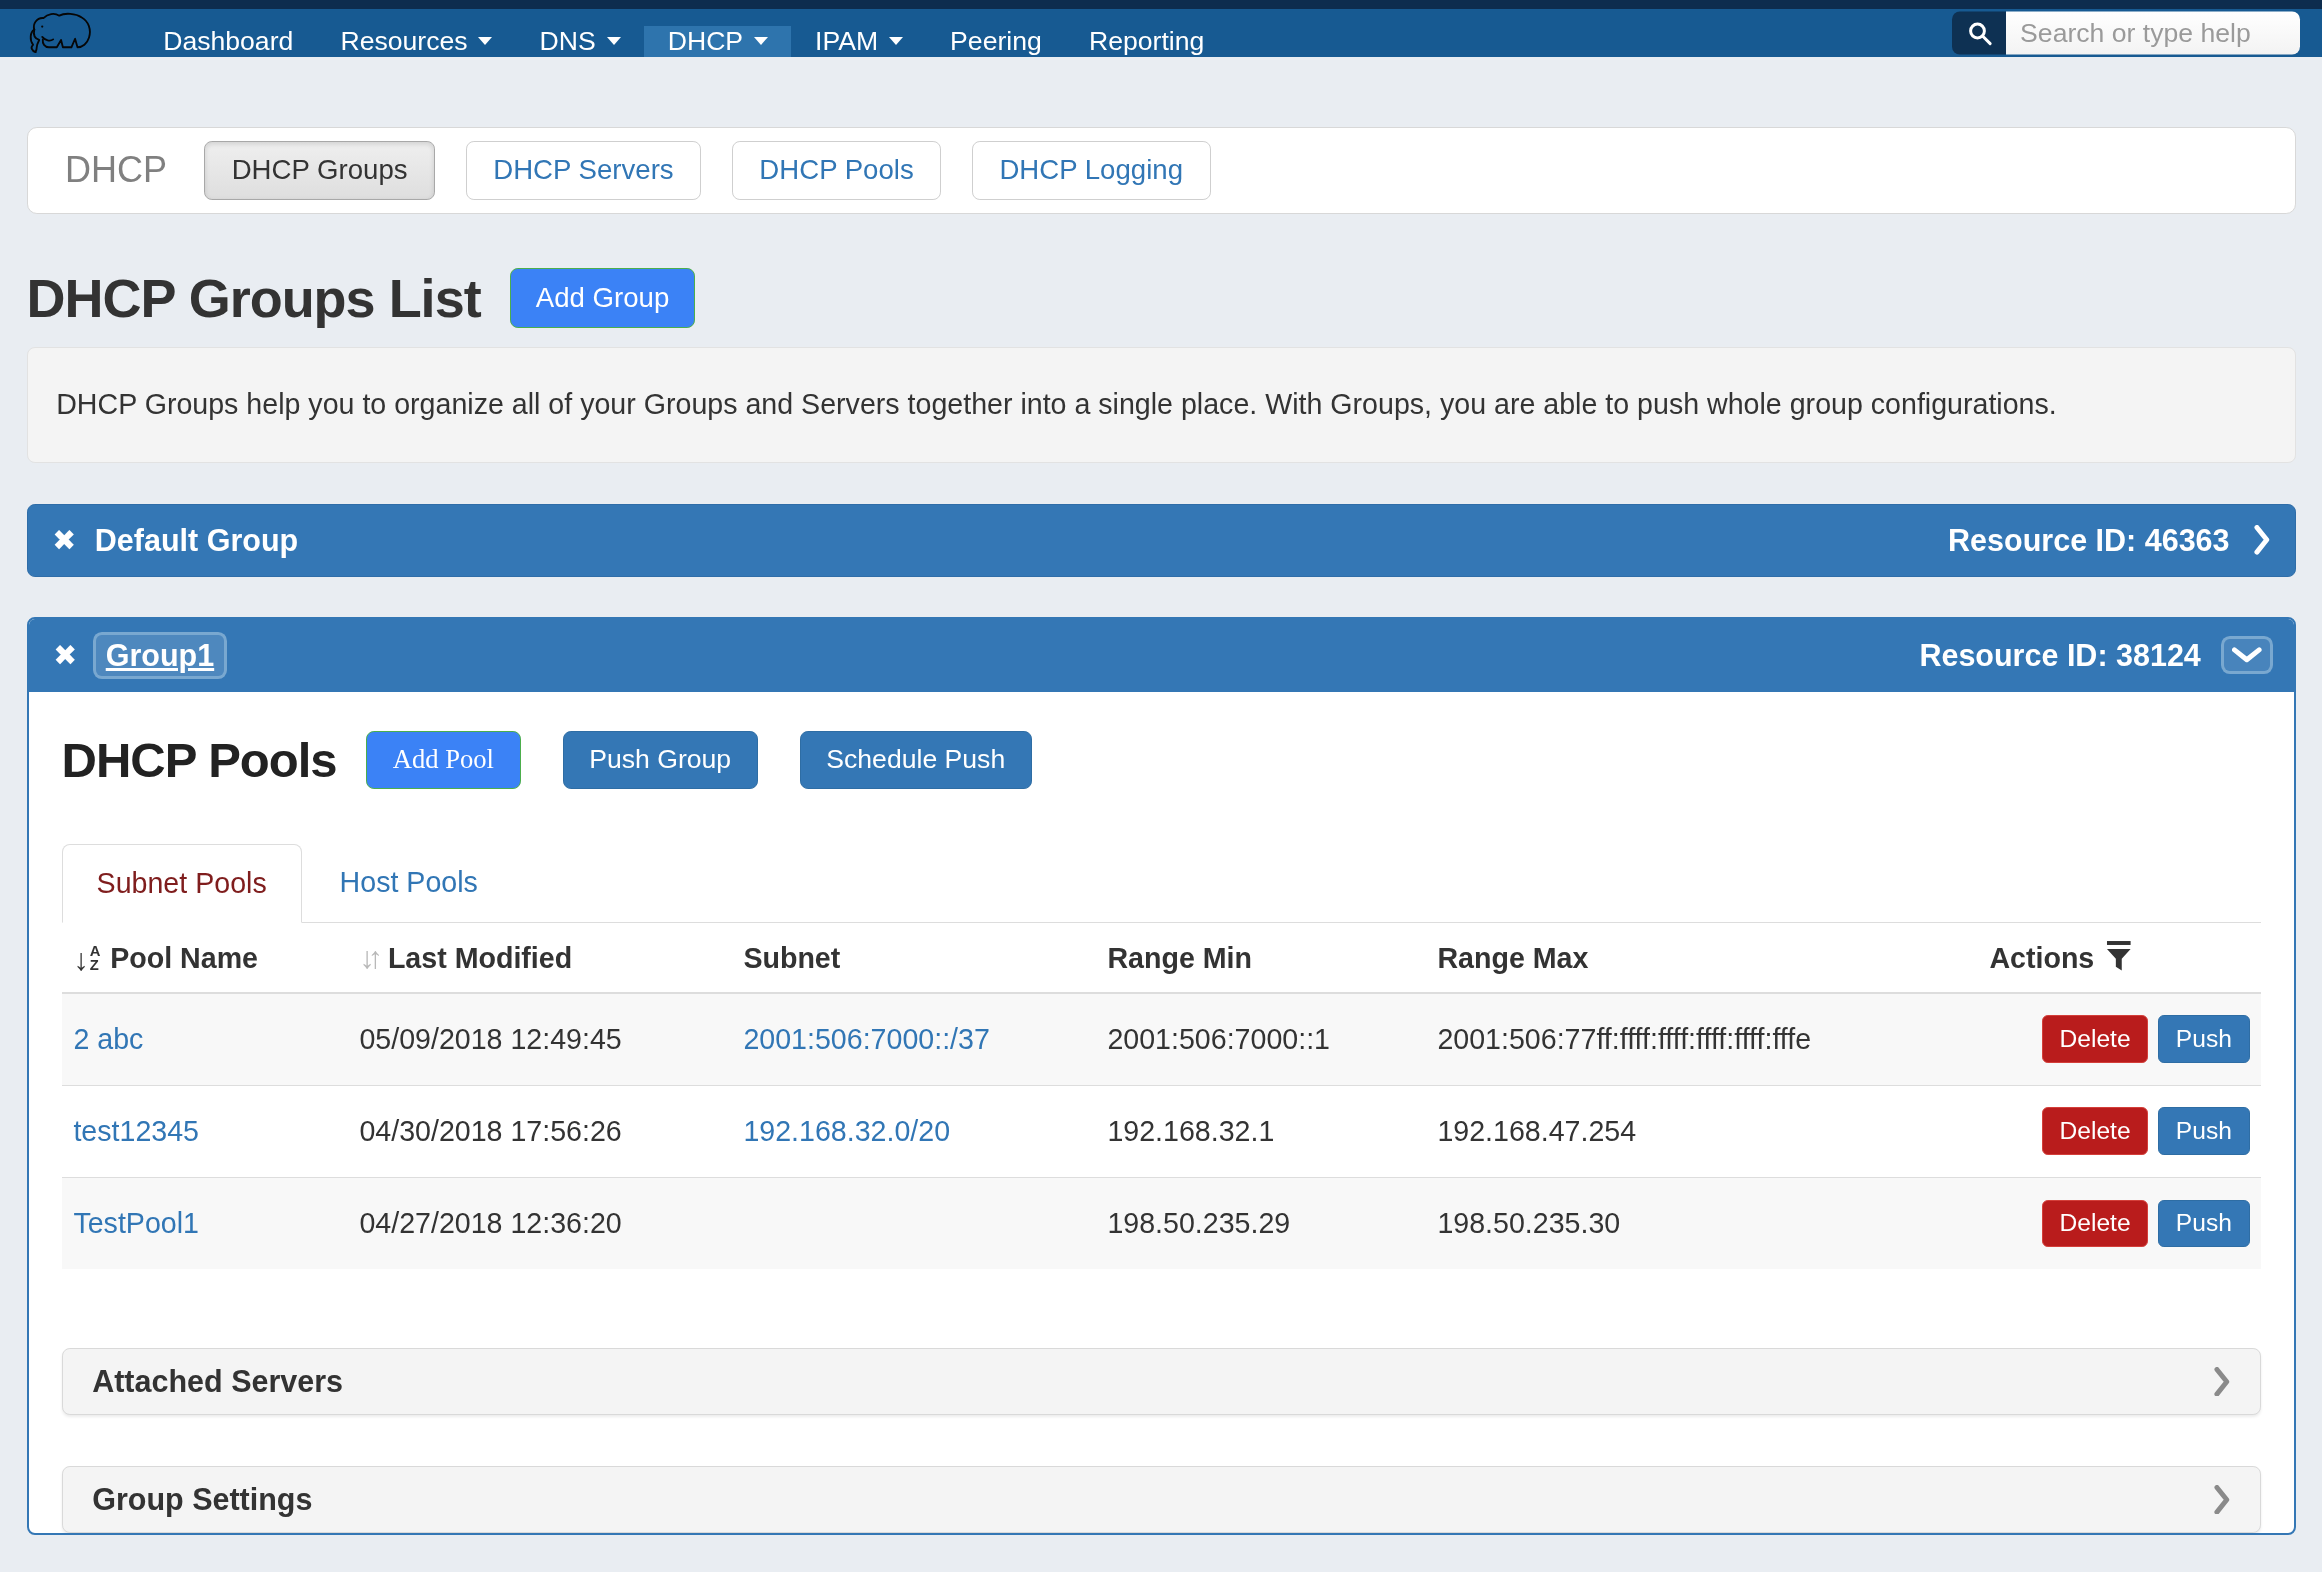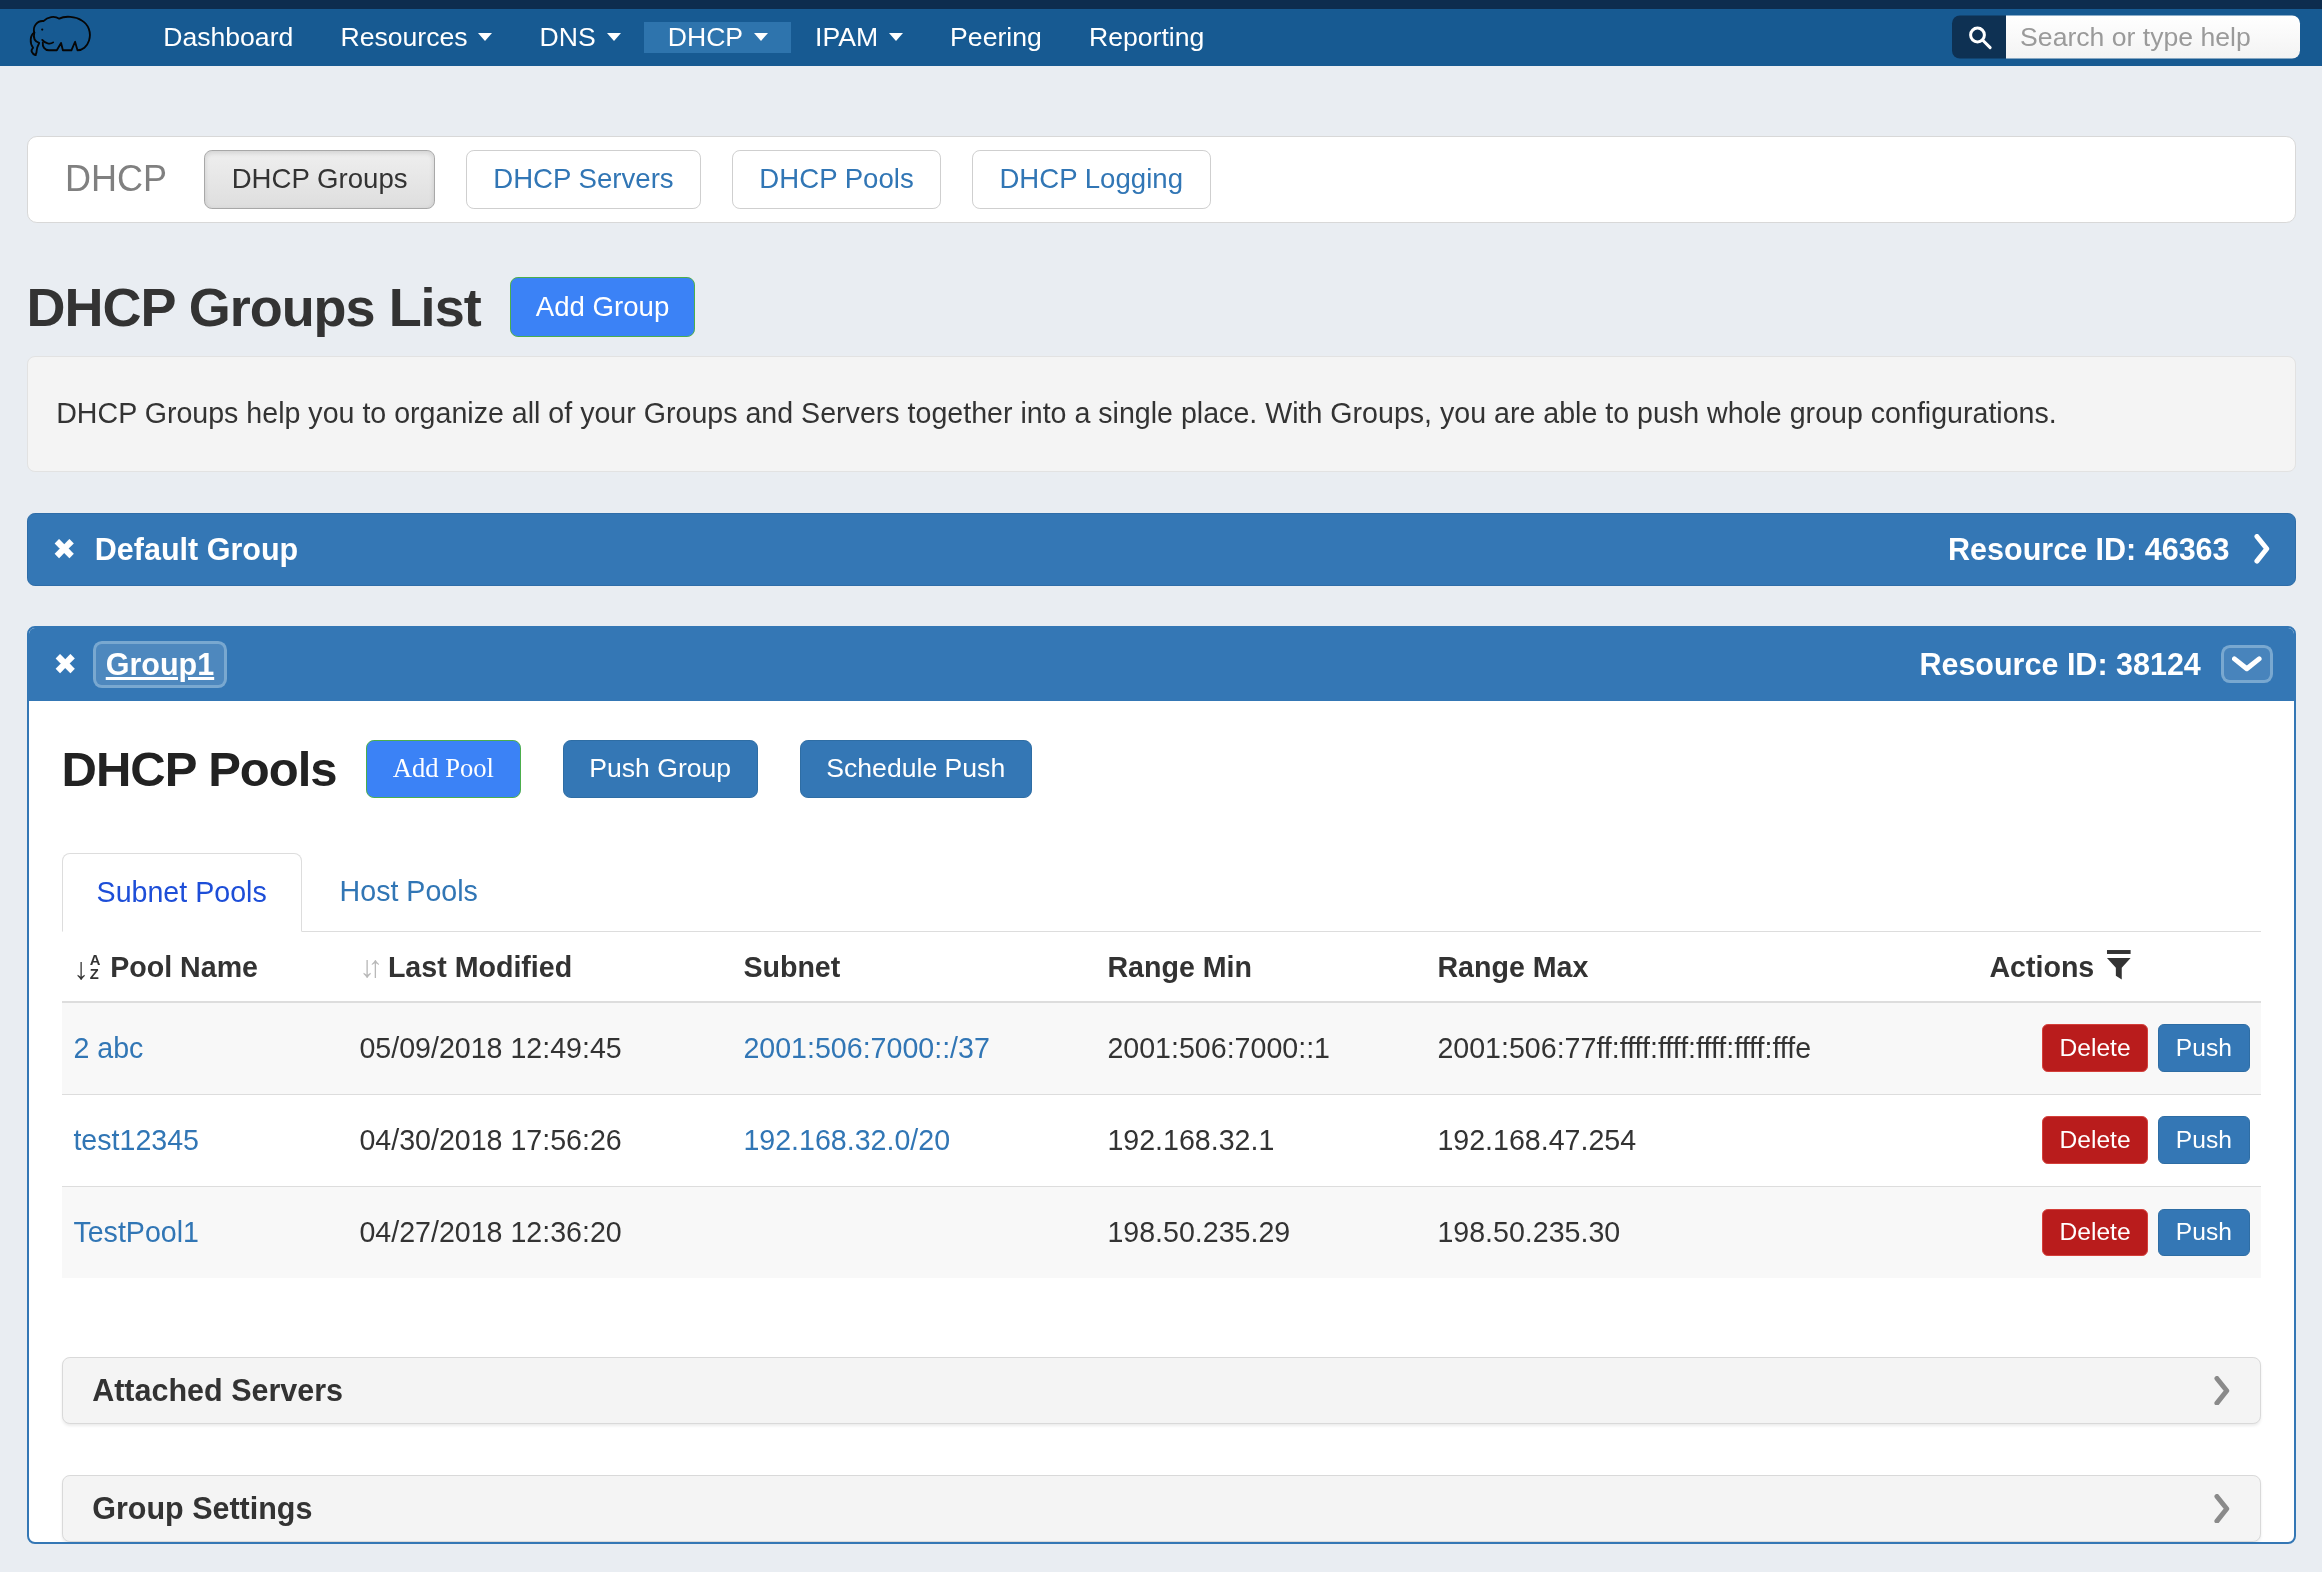--- a/index.html
+++ b/index.html
@@ -9,22 +9,22 @@
     font-family: "Liberation Sans", "DejaVu Sans", sans-serif;
     overflow: hidden;
     color: #333;
   }
   button { font-family: inherit; cursor: pointer; }
   a { cursor: pointer; }
 
   
   .top-strip { height: 8.9px; background: #0d2c4e; }
   .navbar {
-    height: 57px; background: #175a92;
-    display: flex; align-items: center; position: relative;
+    height: 48px; background: #175a92;
+    display: flex; align-items: flex-end; position: relative;
   }
   .logo { width: 79px; display: flex; align-items: center; justify-content: center; margin: 0 37px 0 23.6px; }
   .logo svg { width: 77px; height: 45px; }
   .nav-items { display: flex; align-items: stretch; }
   .nav-item {
     display: flex; align-items: center; padding: 0 23.6px;
     color: #fff; font-size: 26.6px; white-space: nowrap;
   }
   .nav-item.active { background: #2e74ad; }
   .caret {
@@ -115,21 +115,21 @@
   .pools-head { margin-top: 39px; display: flex; align-items: center; }
   .pools-head h2 { font-size: 49px; font-weight: bold; color: #222; letter-spacing: -1px; }
   .pools-head .btn { font-size: 26.6px; padding: 12.8px 25.6px; }
   .pools-head .btn:first-of-type { margin-left: 29.6px; font-family: Liberation Serif, serif; }
   .pools-head .btn + .btn { margin-left: 42px; }
 
   
   .tab-bar { margin-top: 55px; display: flex; border-bottom: 1px solid #ddd; }
   .tab { font-size: 28.6px; padding: 21.7px 34px; margin-bottom: -1px; }
   .tab.active {
-    background: #fff; color: #1d4ed8;
+    background: #fff; color: #7f1d1d;
     border: 1px solid #ddd; border-bottom: 1px solid #fff;
     border-radius: 7.9px 7.9px 0 0;
   }
   .tab.inactive { color: #3176b5; margin-left: 3.9px; }
 
   
   .pools-table { width: 100%; border-collapse: collapse; font-size: 28.6px; color: #333; }
   .pools-table th {
     text-align: left; font-weight: bold; padding: 18.7px 11.8px 16.7px; white-space: nowrap;
     border-bottom: 2px solid #ddd;

